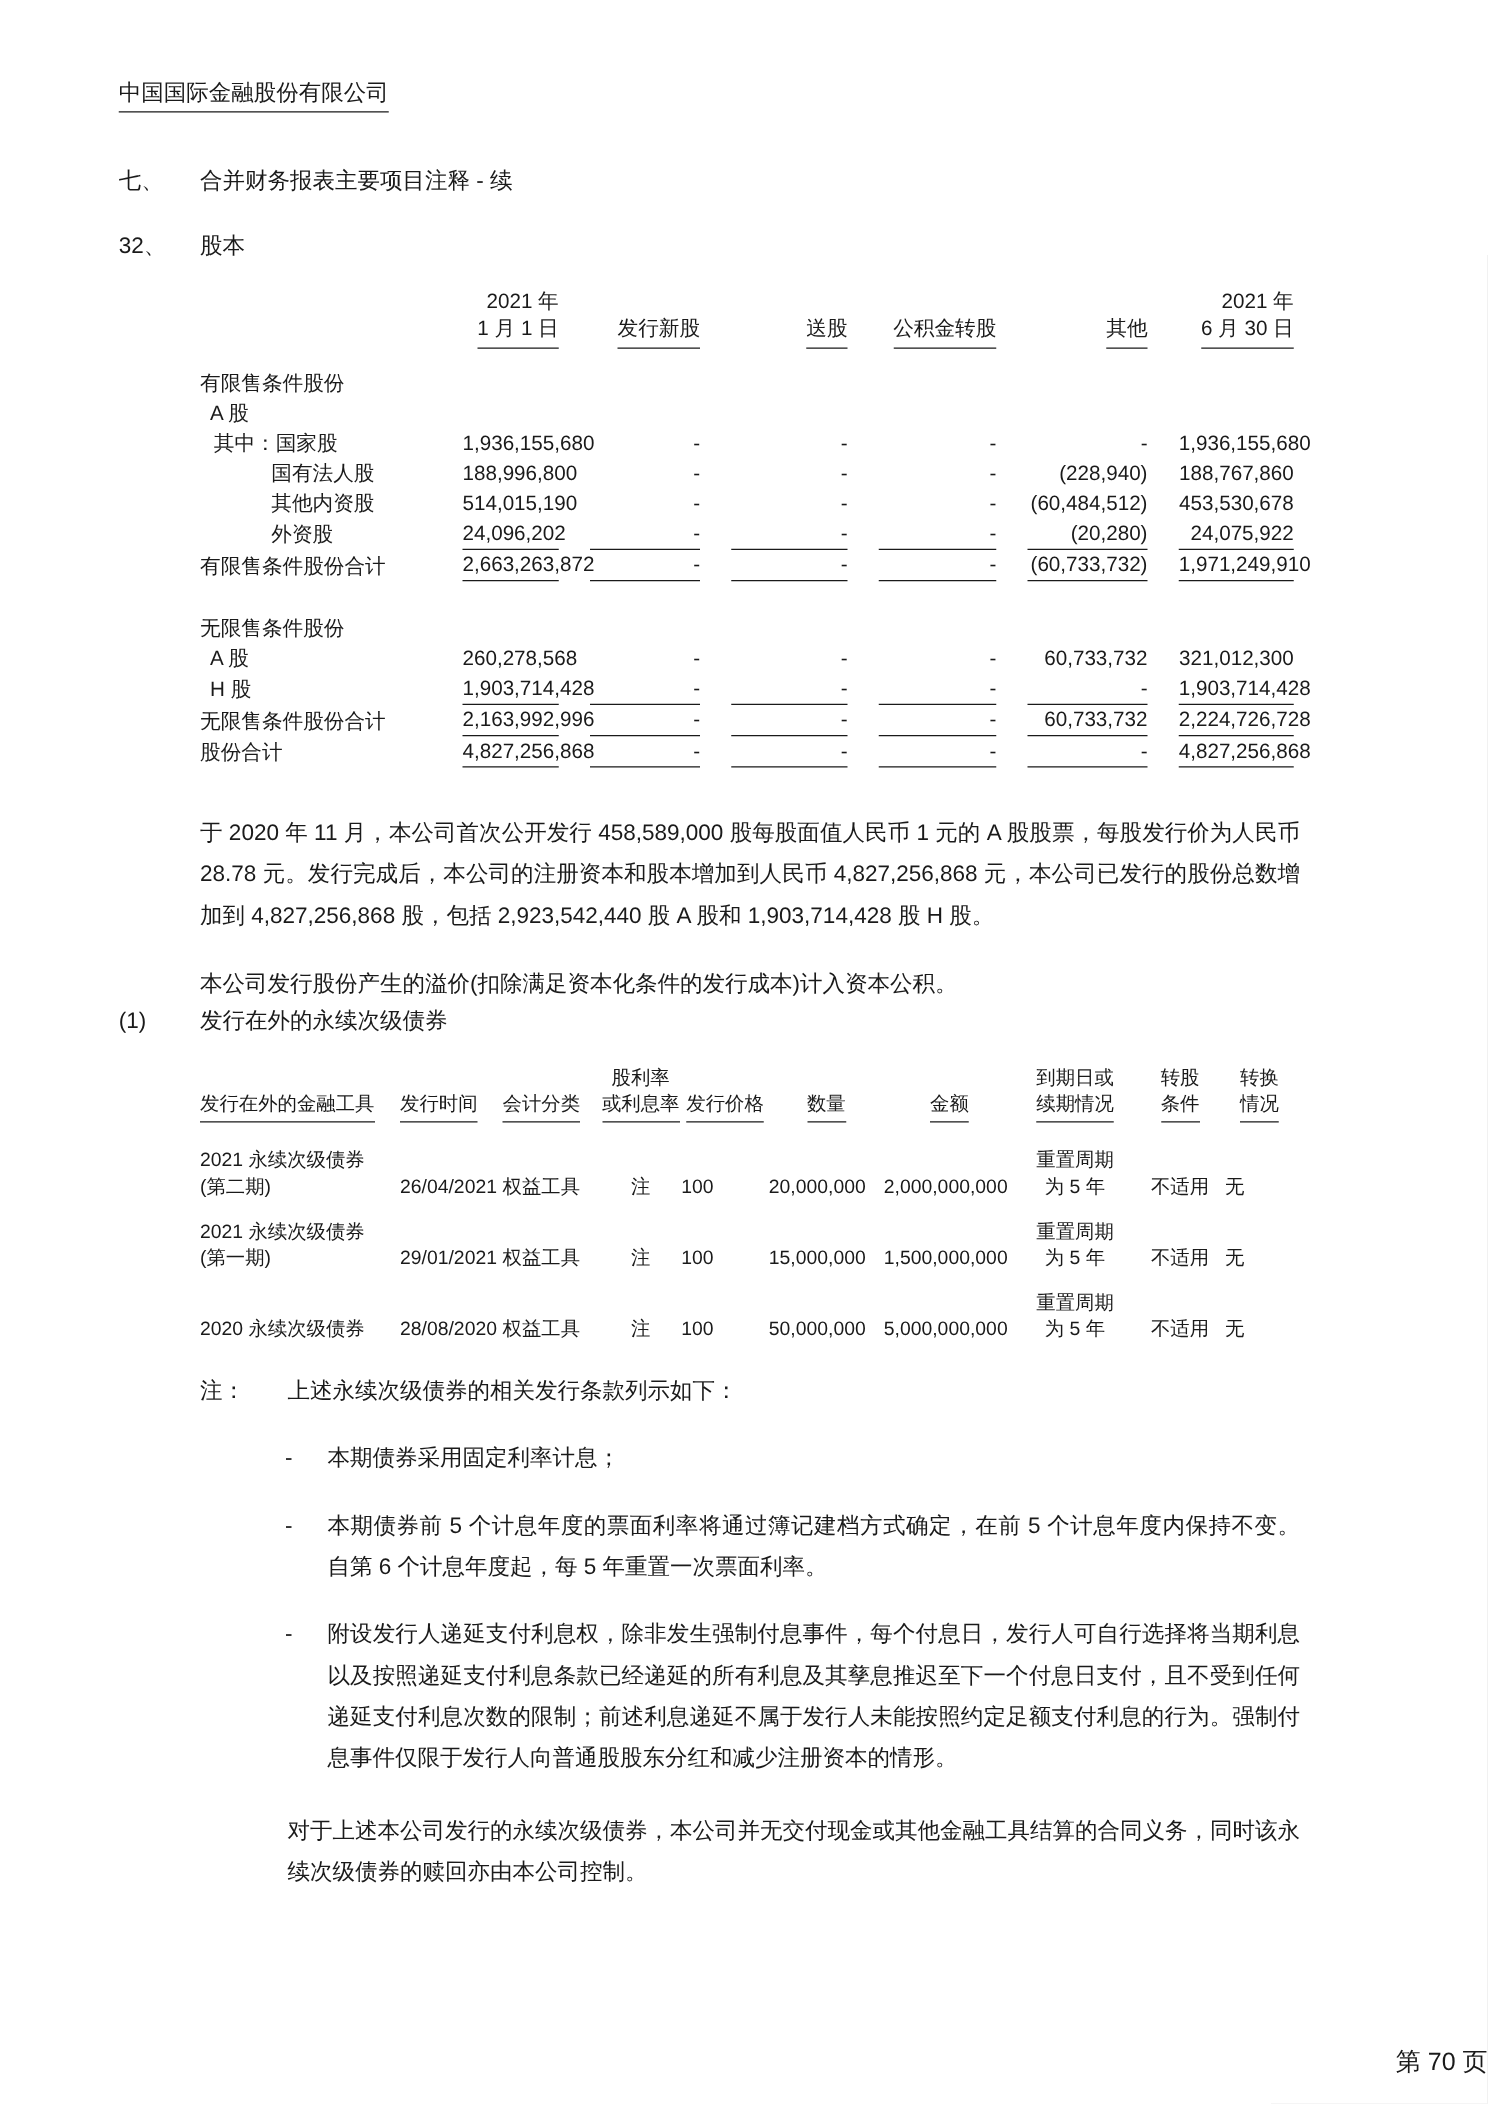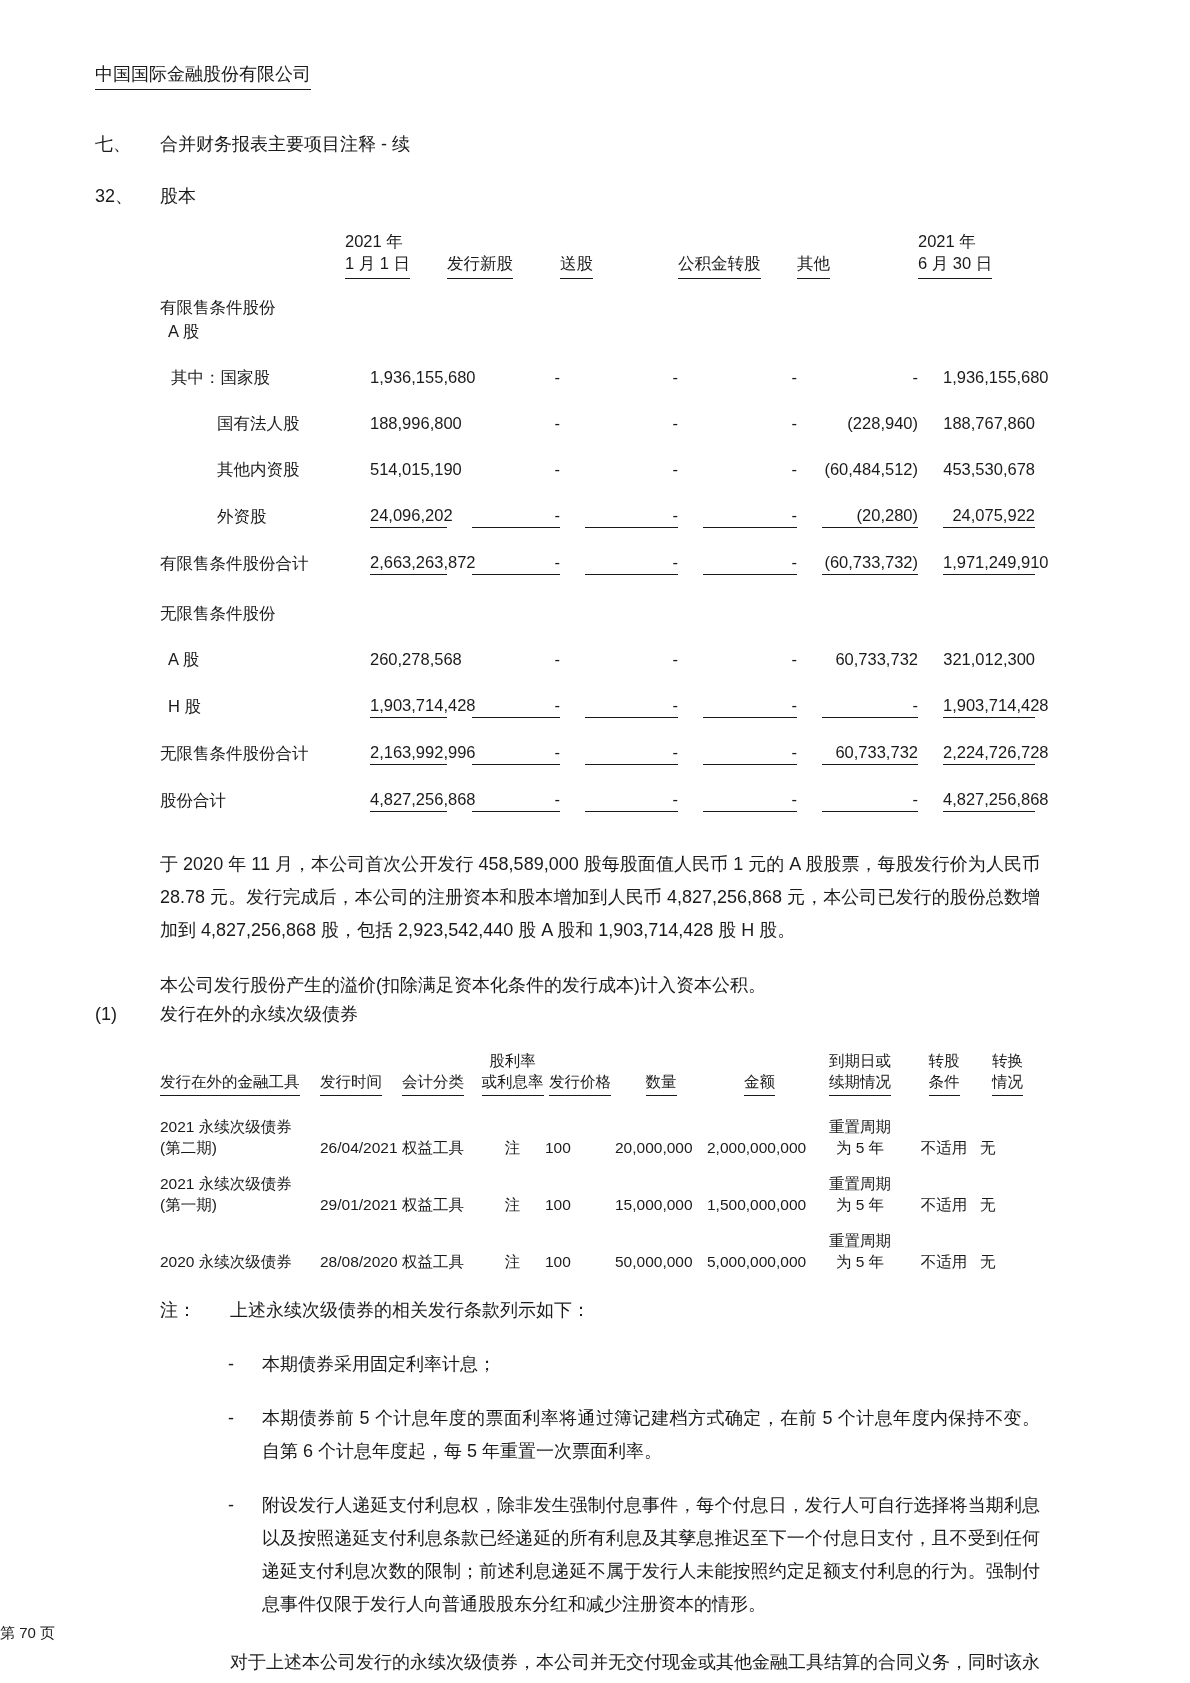--- a/index.html
+++ b/index.html
@@ -22,24 +22,24 @@
   .sec.s32 { margin-bottom:22px; }
   .sec.s33 { margin-top:24px; margin-bottom:32px; }
   .sec.s331 { margin-bottom:24px; }
 
   
   table { border-collapse:collapse; table-layout:fixed; }
   .t1 { width:875px; margin-left:65px; font-size:16.5px; }
   .t1 td { padding:0; vertical-align:bottom; }
   .t1 .hy td { line-height:22px; }
   .t1 .hd td { line-height:22px; padding-bottom:2px; }
-  .t1 .c { text-align:left; }
+  .t1 .c { text-align:right; }
   .t1 .ul { display:inline-block; border-bottom:1.3px solid #1a1a1a; padding-bottom:4px; }
   .t1 .num { text-align:right; }
-  .t1 .num .n { margin-left:25px; line-height:24px;margin-top:22px; }
+  .t1 .num .n { margin-left:25px; line-height:24px; }
   .t1 tr.rb td.num .n { border-bottom:1.3px solid #1a1a1a; }
   .t1 .lbl { line-height:24px; white-space:nowrap; }
   .t1 .ind1 { padding-left:8px; }
   .t1 .ind2 { padding-left:11px; }
   .t1 .ind3 { padding-left:57px; }
   .t1 tr.sp td { height:14px; }
   .t1 tr.sp2 td { height:26px; }
 
   
   .para { margin-left:65px; width:880px; line-height:33px; text-align:justify; }
@@ -56,21 +56,21 @@
   .t2 tr.body.first td { padding-top:20px; }
 
   
   .noterow { display:flex; margin-left:65px; margin-top:22px; line-height:33px; }
   .notelabel { width:70px; flex:none; }
   .bullet { display:flex; margin-left:133px; margin-top:21px; line-height:33px; }
   .bmark { width:34px; flex:none; }
   .btext { width:778px; text-align:justify; }
   .closing { margin-left:135px; margin-top:25px; width:810px; line-height:33px; text-align:justify; }
 
-  .footer { position:absolute; bottom:40px; left:0; right:0; text-align:left; font-size:15px; }
+  .footer { position:absolute; bottom:20px; left:0; right:0; text-align:right; font-size:20px; }
 </style>
 </head>
 <body>
 
 <div class="page">
 
   <div class="company">中国国际金融股份有限公司</div>
 
   <div class="sec s7">
     <span class="secnum">七、</span>

